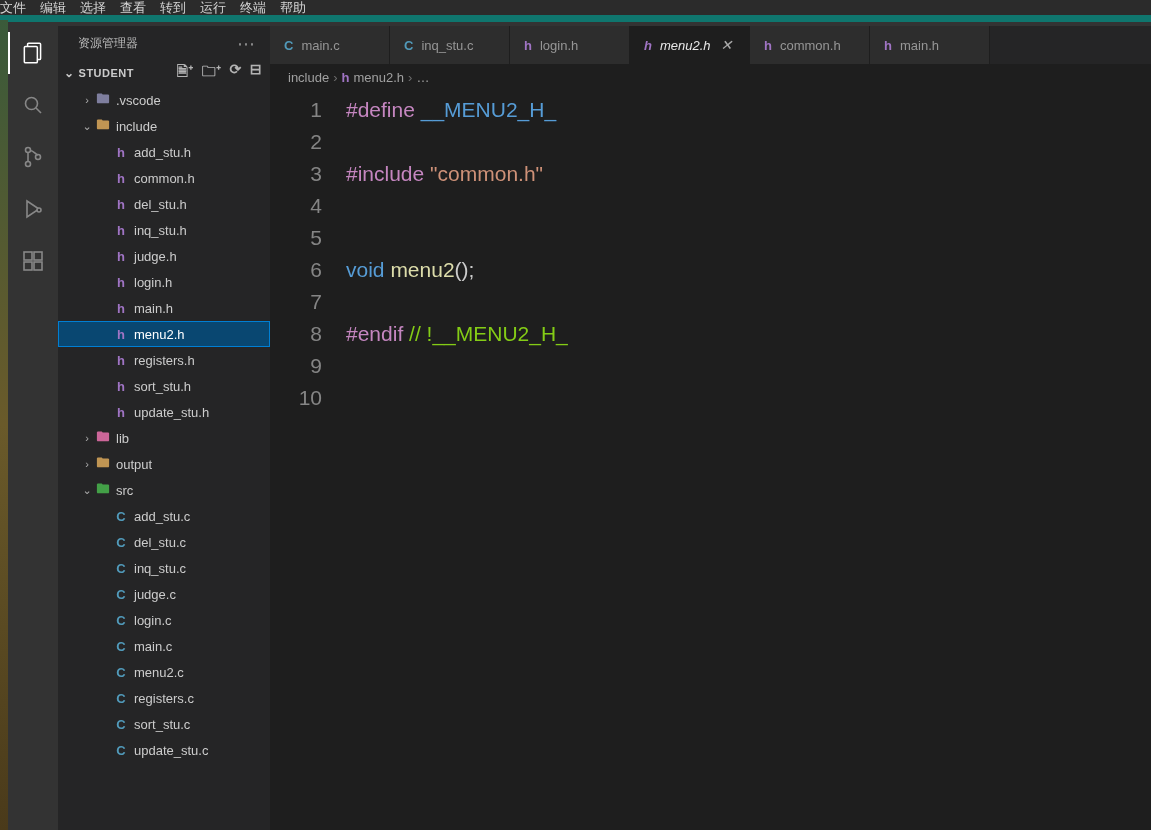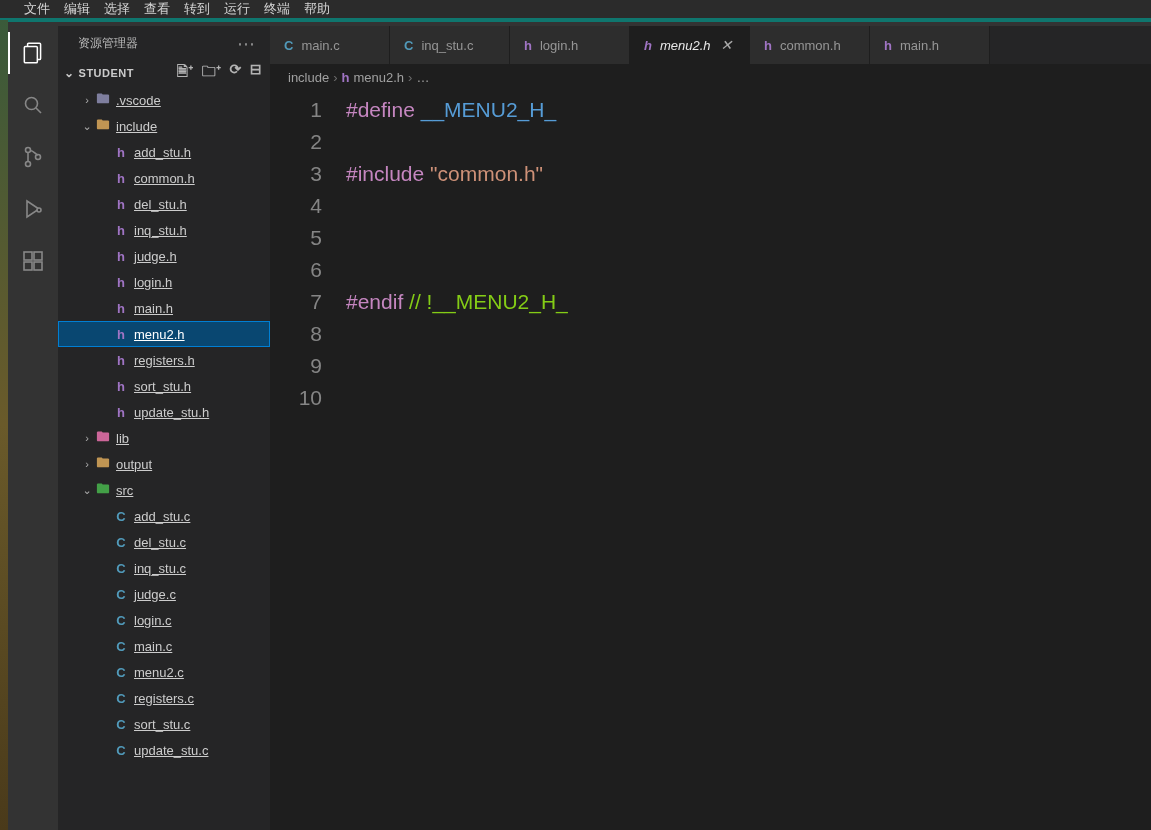--- a/index.html
+++ b/index.html
@@ -1,18 +1,18 @@
 <!DOCTYPE html>
 <html><head>
 <meta charset="utf-8">
 <style>
 * { margin:0; padding:0; box-sizing:border-box; font-family:"Segoe UI",-apple-system,sans-serif; }
 body { background:#1e1e1e; color:#ccc; width:1151px; height:830px; overflow:hidden; position:relative; }
 .desktop-edge { position:absolute; left:0; top:20px; width:8px; height:810px; background:linear-gradient(#3a5a3a,#6a5a2a,#4a3a1a); }
-.menubar { height:22px; background:#2b2b2b; display:flex; align-items:center; padding:0 24px; font-size:13px; color:#d4d4d4; border-bottom:4px solid #0f766e;}
+.menubar { height:22px; background:#2b2b2b; display:flex; align-items:center; padding:0 0; font-size:13px; color:#d4d4d4; border-bottom:7px solid #0f766e;}
 .menubar span { margin-right:14px; cursor:default; }
 .app { display:flex; position:absolute; top:22px; left:8px; right:0; bottom:0; background:#1e1e1e; border-top:4px solid #333;}
 .activity { width:50px; background:#333333; display:flex; flex-direction:column; align-items:center; padding-top:14px; }
 .activity .ic { width:26px; height:26px; margin-bottom:26px; opacity:.55; cursor:pointer; display:flex; align-items:center; justify-content:center;}
 .activity .ic.active { opacity:1; position:relative;}
 .activity .ic.active::before { content:""; position:absolute; left:-12px; top:-8px; width:2px; height:42px; background:#fff; }
 .sidebar { width:212px; background:#252526; display:flex; flex-direction:column; font-size:13px; }
 .side-hdr { height:35px; display:flex; align-items:center; justify-content:space-between; padding:0 14px 0 20px; color:#bbb; font-size:12px;}
 .side-hdr .dots { opacity:.7; font-size:18px; letter-spacing:1px;}
 .proj-hdr { height:24px; display:flex; align-items:center; padding-left:6px; font-weight:700; font-size:11px; color:#ccc; letter-spacing:.5px;}
@@ -24,21 +24,21 @@
 .row.sel { background:#094771;}
 .row.sel:focus,.row.sel { outline:1px solid #007fd4; outline-offset:-1px;}
 .chev2 { width:14px; display:inline-block; text-align:center; font-size:11px; opacity:.8;}
 .ico { width:18px; display:inline-flex; justify-content:center; margin-right:4px; font-weight:700; font-size:13px;}
 .ico.h { color:#a074c4;}
 .ico.c { color:#519aba; font-weight:800;}
 .ico.fld { color:#c09553;}
 .ico.fldsrc { color:#43a047;}
 .ico.fldlib { color:#cc6699;}
 .ico.fldcfg { color:#7e7e9e;}
-.lbl { color:#ccc;text-decoration:underline;}
+.lbl { color:#ccc;}
 .row.sel .lbl { color:#fff;}
 .dep1 { padding-left:8px;}
 .dep1 .chev2{ margin-left:14px;}
 .dep2 { padding-left:40px;}
 .editor { flex:1; display:flex; flex-direction:column; background:#1e1e1e;}
 .tabs { height:38px; background:#252526; display:flex;}
 .tab { display:flex; align-items:center; padding:0 14px; background:#2d2d2d; color:#969696; font-size:13px; border-right:1px solid #1e1e1e; cursor:pointer; min-width:120px;}
 .tab .ti { margin-right:8px; font-weight:700;}
 .tab.active { background:#1e1e1e; color:#e8e8e8;}
 .tab.mod { font-style:italic;}
@@ -309,19 +309,20 @@
           <div>8</div>
           <div>9</div>
           <div>10</div>
         </div>
       <div class="src" id="src">
           <div><span class="kw">#define</span><span> </span><span class="mac">__MENU2_H_</span></div>
           <div></div>
           <div><span class="kw">#include</span><span> </span><span class="str">"common.h"</span></div>
           <div></div>
           <div></div>
+          <div><span class="typ">void</span><span> </span><span class="fn">menu2</span><span>();</span></div>
           <div></div>
           <div><span class="kw">#endif</span><span> </span><span class="cmt">// !__MENU2_H_</span></div>
           <div></div>
         </div>
     </div>
   </div>
 </div>
 
 </body></html>

